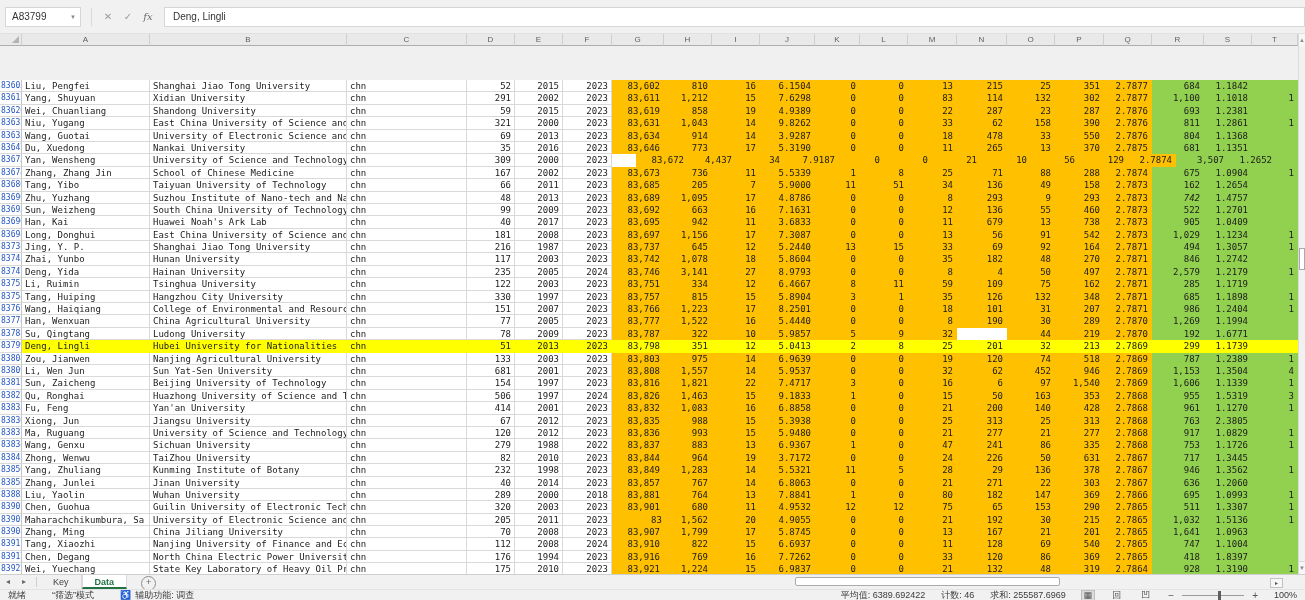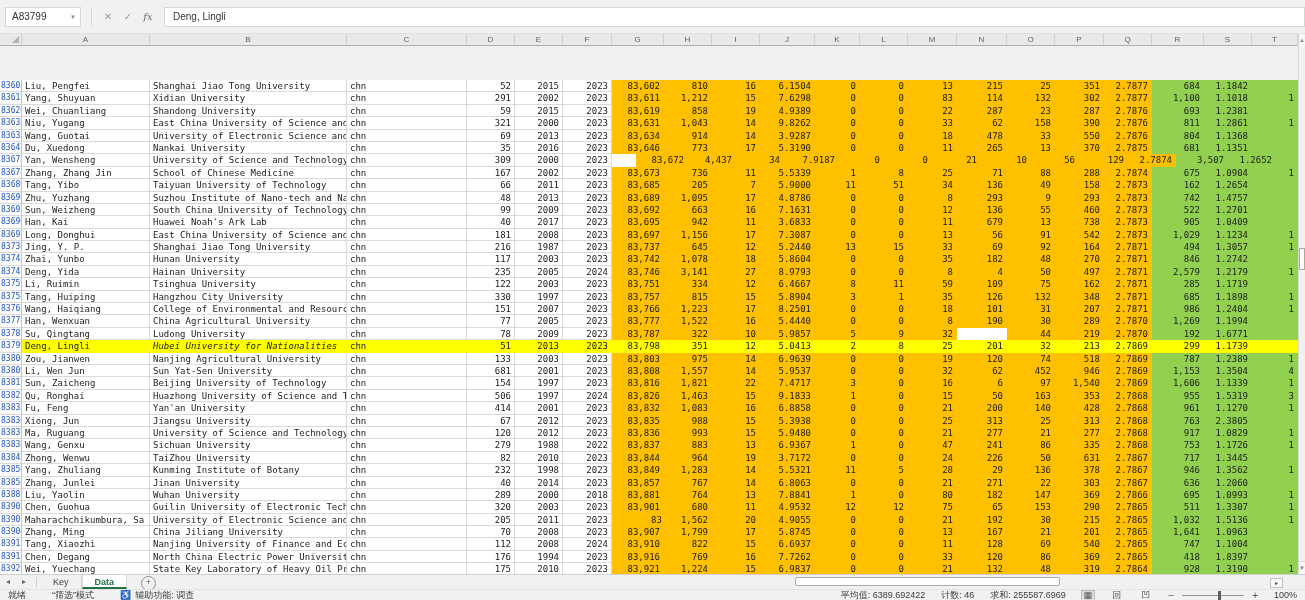--- a/index.html
+++ b/index.html
@@ -340,21 +340,21 @@
           <div class="c num orange" style="width: 48px;">1,095</div>
           <div class="c num orange" style="width: 48px;">17</div>
           <div class="c num orange" style="width: 55px;">4.8786</div>
           <div class="c num orange" style="width: 45px;">0</div>
           <div class="c num orange" style="width: 48px;">0</div>
           <div class="c num orange" style="width: 49px;">8</div>
           <div class="c num orange" style="width: 50px;">293</div>
           <div class="c num orange" style="width: 48px;">9</div>
           <div class="c num orange" style="width: 49px;">293</div>
           <div class="c num orange" style="width: 48px;">2.7873</div>
-          <div class="c num green" style="width: 52px;">742</div>
+          <div class="c num green" style="width: 52px; font-style: italic;">742</div>
           <div class="c num green" style="width: 48px;">1.4757</div>
           <div class="c num green" style="width: 46px;"></div>
         </div>
         <div class="row">
           <div class="c rn" style="width: 22px;">83693</div>
           <div class="c" style="width: 128px;">Sun, Weizheng</div>
           <div class="c" style="width: 197px;">South China University of Technology</div>
           <div class="c" style="width: 120px;">chn</div>
           <div class="c num" style="width: 48px;">99</div>
           <div class="c num" style="width: 48px;">2009</div>
@@ -600,21 +600,21 @@
           <div class="c num orange" style="width: 48px;">44</div>
           <div class="c num orange" style="width: 49px;">219</div>
           <div class="c num orange" style="width: 48px;">2.7870</div>
           <div class="c num green" style="width: 52px;">192</div>
           <div class="c num green" style="width: 48px;">1.6771</div>
           <div class="c num green" style="width: 46px;"></div>
         </div>
         <div class="row hl">
           <div class="c rn" style="width: 22px;">83799</div>
           <div class="c" style="width: 128px;">Deng, Lingli</div>
-          <div class="c" style="width: 197px; font-style: italic;">Hubei University for Nationalities</div>
+          <div class="c" style="width: 197px;">Hubei University for Nationalities</div>
           <div class="c" style="width: 120px;">chn</div>
           <div class="c num" style="width: 48px;">51</div>
           <div class="c num" style="width: 48px;">2013</div>
           <div class="c num" style="width: 49px;">2023</div>
           <div class="c num orange" style="width: 52px;">83,798</div>
           <div class="c num orange" style="width: 48px;">351</div>
           <div class="c num orange" style="width: 48px;">12</div>
           <div class="c num orange" style="width: 55px;">5.0413</div>
           <div class="c num orange" style="width: 45px;">2</div>
           <div class="c num orange" style="width: 48px;">8</div>

